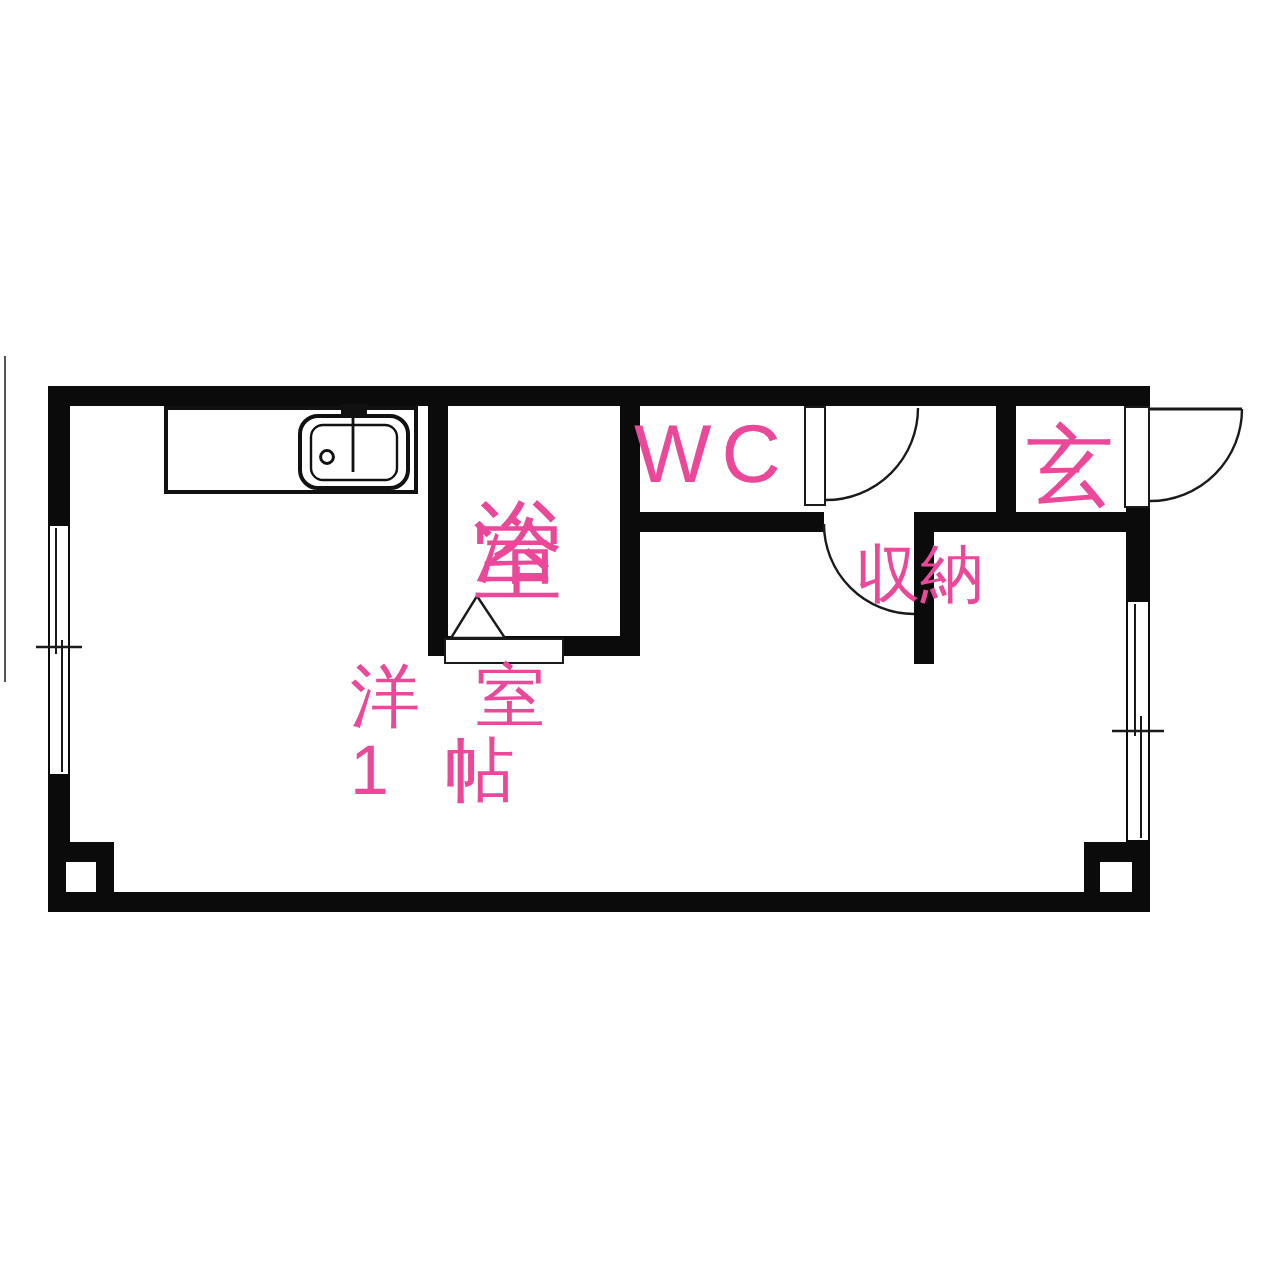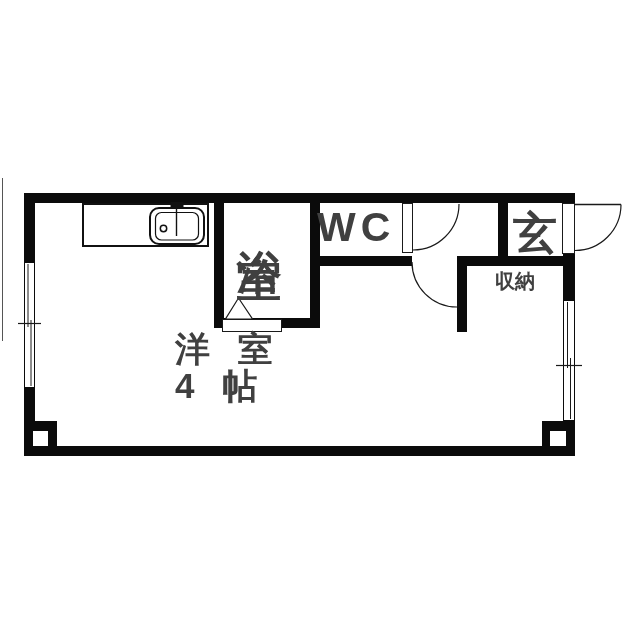--- a/index.html
+++ b/index.html
@@ -4,26 +4,26 @@
 <style>
   html,body{margin:0;padding:0;background:#ffffff;}
   #canvas{position:relative;width:640px;height:640px;background:#ffffff;overflow:hidden;
           font-family:"Liberation Sans","DejaVu Sans",sans-serif;}
   .wall{position:absolute;background:#0b0b0b;}
   .win{position:absolute;background:#ffffff;border:1.5px solid #0b0b0b;box-sizing:border-box;}
   .opening{position:absolute;background:#ffffff;border:1.5px solid #1a1a1a;box-sizing:border-box;}
   .counter{position:absolute;background:#ffffff;border:2px solid #111;box-sizing:border-box;}
   .pillar{position:absolute;background:#0b0b0b;}
   .pillar .hole{position:absolute;background:#ffffff;}
-  .lbl{position:absolute;font-weight:700;color:#404040;white-space:nowrap;}
+  .lbl{position:absolute;font-weight:400;color:#ec4899;white-space:nowrap;}
   .lbl-bath{left:237px;top:213px;font-size:45px;line-height:1;writing-mode:vertical-rl;
             text-orientation:upright;letter-spacing:5px;}
   .lbl-wc{left:317px;top:204px;font-size:41px;letter-spacing:5px;}
   .lbl-genkan{left:506px;top:204px;width:58px;text-align:center;font-size:44px;}
-  .lbl-storage{left:452px;top:271px;width:126px;text-align:center;font-size:20px;line-height:1.05;}
+  .lbl-storage{left:428px;top:271px;width:126px;font-size:32px;line-height:1.05;}
   .lbl-main{left:175px;top:330px;width:245px;text-align:left;font-size:35px;line-height:1.06;
             word-spacing:18px;}
   svg{position:absolute;left:0;top:0;}
   svg path, svg line, svg rect, svg circle{vector-effect:non-scaling-stroke;}
 </style>
 </head>
 <body>
 
 <div id="canvas">
 
@@ -96,16 +96,16 @@
   </svg>
 
   <div class="lbl lbl-bath">浴室</div>
   <div class="lbl lbl-wc">WC</div>
   <div class="lbl lbl-genkan">玄</div>
   <div class="lbl lbl-storage">
     <div>収納</div>
   </div>
   <div class="lbl lbl-main">
     <div>洋 室</div>
-    <div>4 帖</div>
+    <div>1 帖</div>
   </div>
 
 </div>
 
 </body></html>

